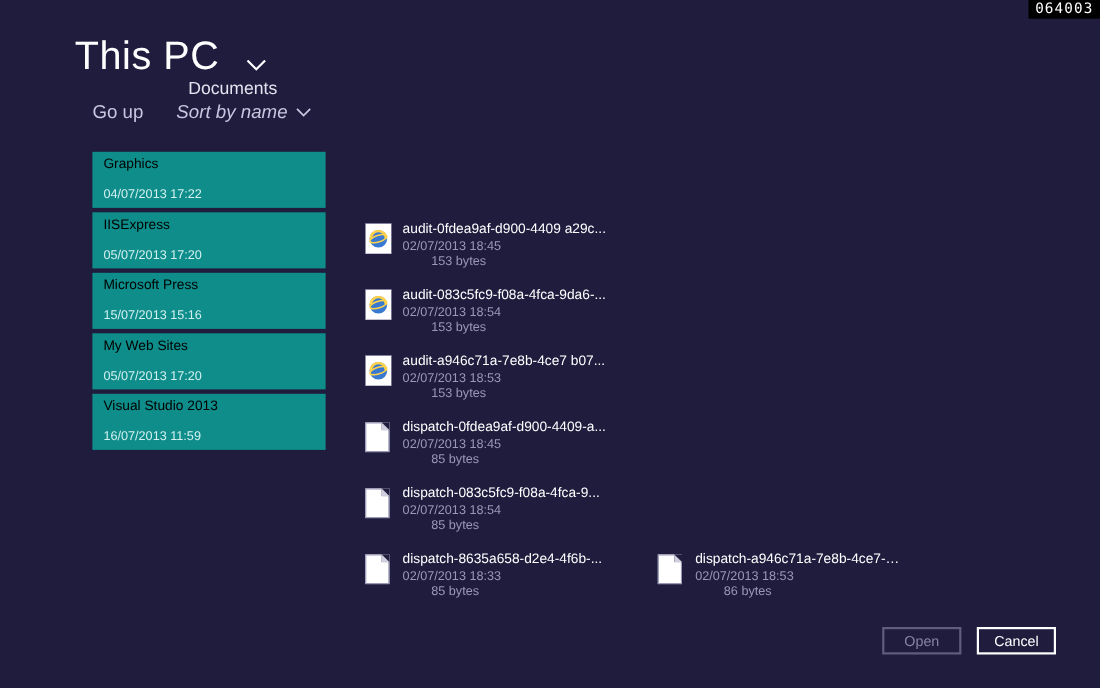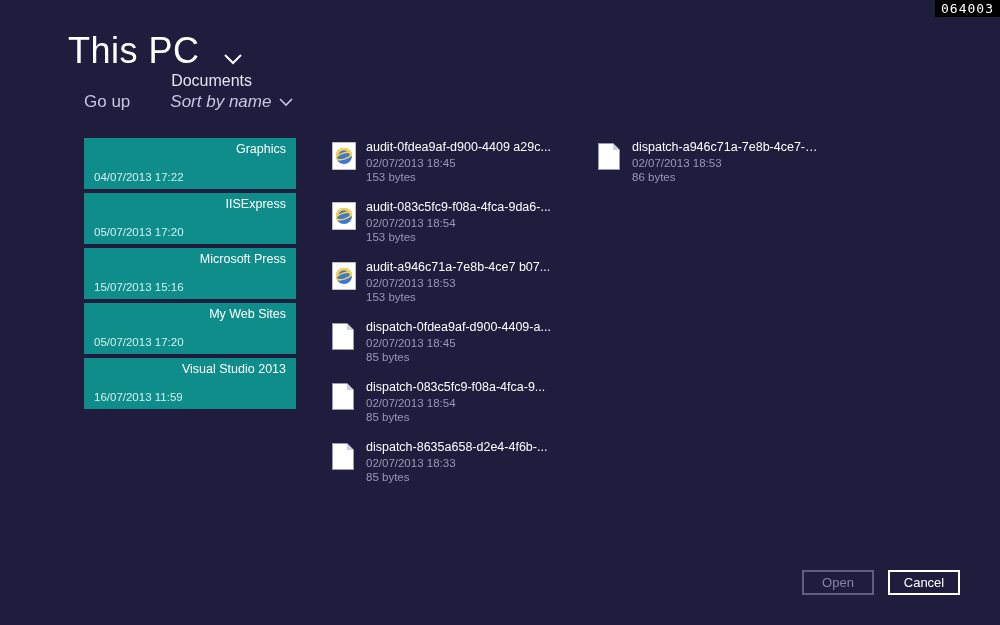--- a/index.html
+++ b/index.html
@@ -33,60 +33,60 @@
     position:relative; top:2px;
   }
   .chev svg{display:block;}
   .docs{
     font-size:16px; font-weight:300; color:#e4e3ef;
     margin-left:6px; position:relative; top:0;
     align-self:flex-end; padding-bottom:4px;
   }
   .toolbar{
     position:absolute; left:84px; top:92px;
-    display:flex; gap:40px; align-items:center;
+    display:flex; gap:30px; align-items:center;
     color:#c9c6df; font-size:17px; font-weight:300;
   }
   .toolbar .sort{display:flex; align-items:center; gap:8px;font-style:italic;}
   .columns{
     position:absolute; left:84px; top:138px; right:40px; bottom:70px;
     display:flex; gap:36px;
   }
   .col{ width:212px; display:flex; flex-direction:column; gap:4px;}
   .folder{
     background:#0f8d8a;
     padding:8px 10px 10px 10px;
     height:51px;
     display:flex; flex-direction:column; justify-content:center;
     cursor:pointer;
   }
-  .folder .fname{font-size:12.5px; color:#ffffff; line-height:1.2;text-align:right;}
+  .folder .fname{font-size:12.5px; color:#000000; line-height:1.2;}
   .folder .fdate{font-size:11.5px; color:#d2f0ef; margin-top:14px;}
-  .col2,.col3{width:230px;}
+  .col2,.col3{width:230px;justify-content:flex-end;}
   .file{
     display:flex; gap:10px; padding:2px 0 10px 0;
     height:56px; align-items:flex-start;
     cursor:pointer;
   }
   .thumb{width:24px;height:28px;flex:0 0 24px; position:relative; top:2px;}
   .thumb-doc{
     width:22px;height:27px;border:1px solid #9a97b7;
     background:#fff;
     position:relative; top:1px;
   }
   .thumb-doc::after{
     content:""; position:absolute; right:-1px; top:-1px;
     width:0;height:0;
     border-top:7px solid #1f1c3e;
     border-left:7px solid #cfcfe0;
   }
   .finfo{display:flex;flex-direction:column;line-height:1.25;}
   .finfo .fn{font-size:12.5px;color:#fff; white-space:nowrap; overflow:hidden; text-overflow:ellipsis; max-width:190px;}
   .finfo .fd{font-size:11.5px;color:#9b98b6;}
-  .finfo .fs{font-size:11.5px;color:#9b98b6;}
+  .finfo .fs{font-size:11.5px;color:#9b98b6;margin-left:26px;}
   .buttons{
     position:absolute; right:40px; bottom:30px;
     display:flex; gap:14px;margin-top:24px;
   }
   .btn{
     border:2px solid #fff;
     padding:3px 0;
     width:72px; text-align:center;
     font-size:13px;
     cursor:pointer;

